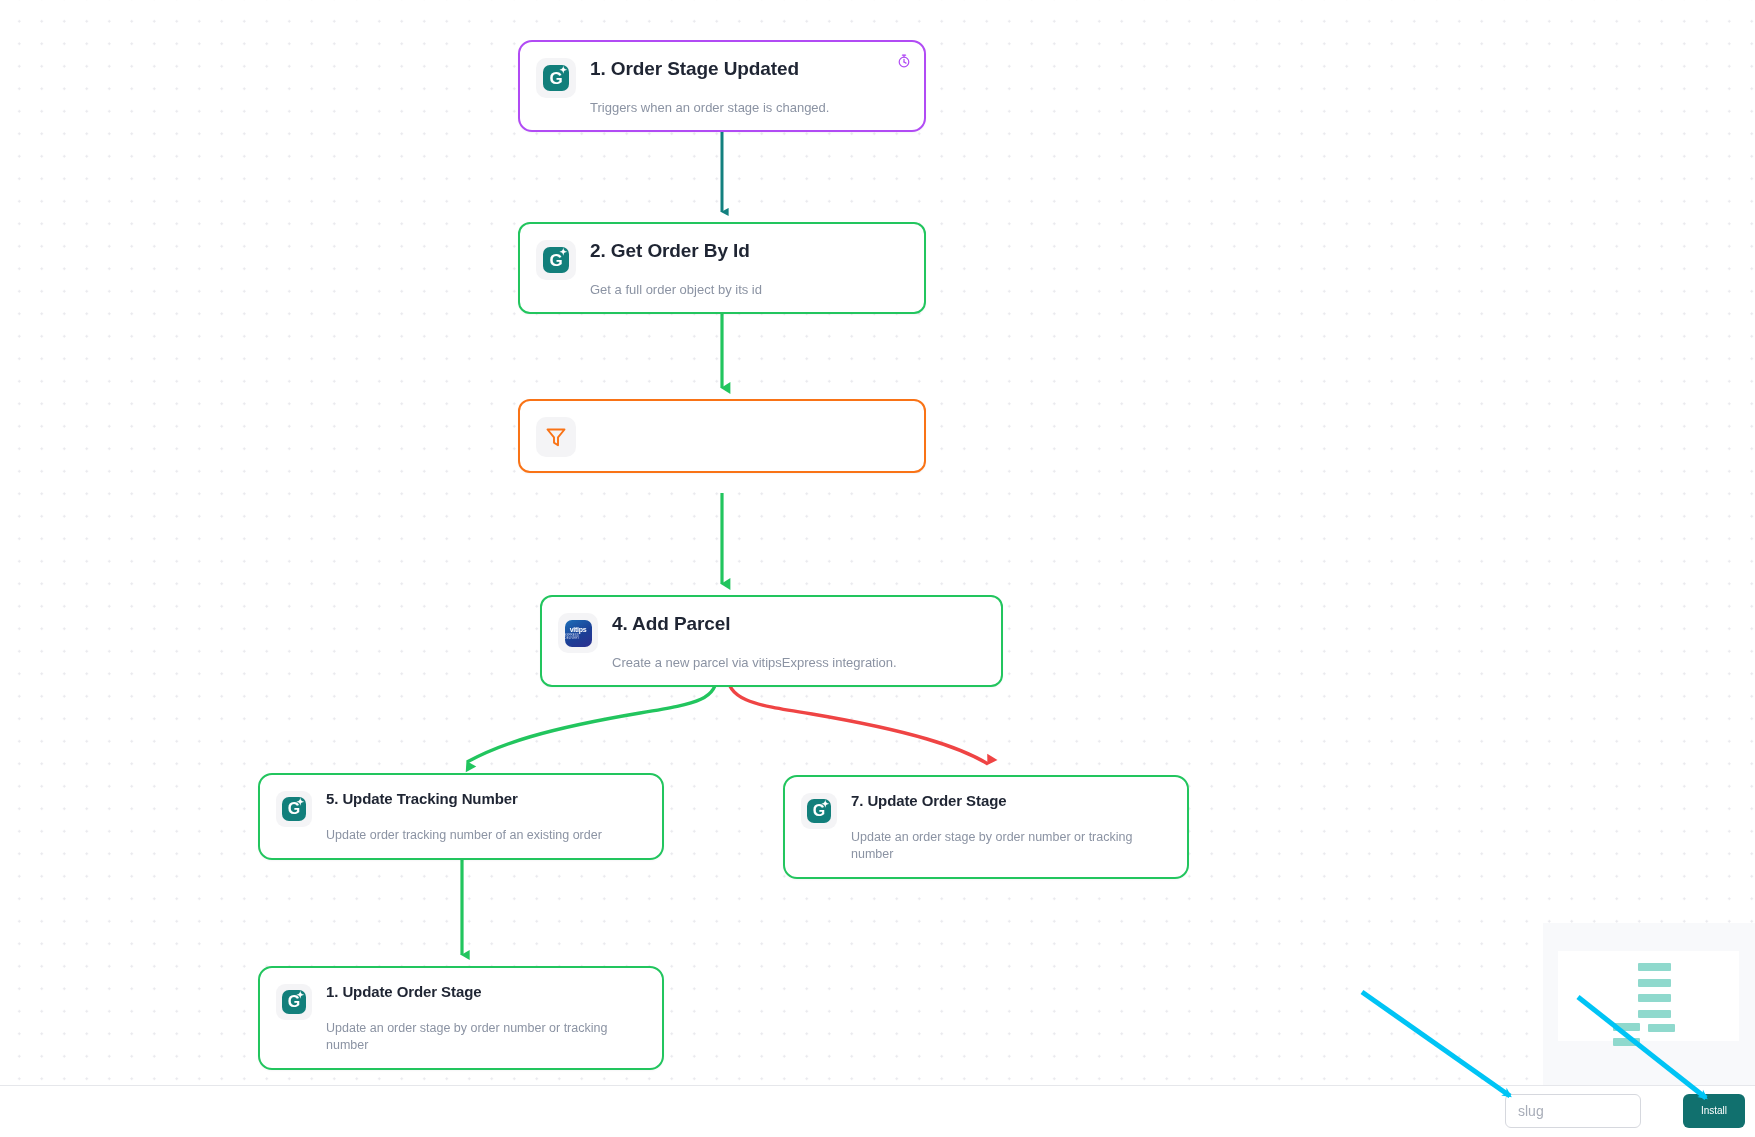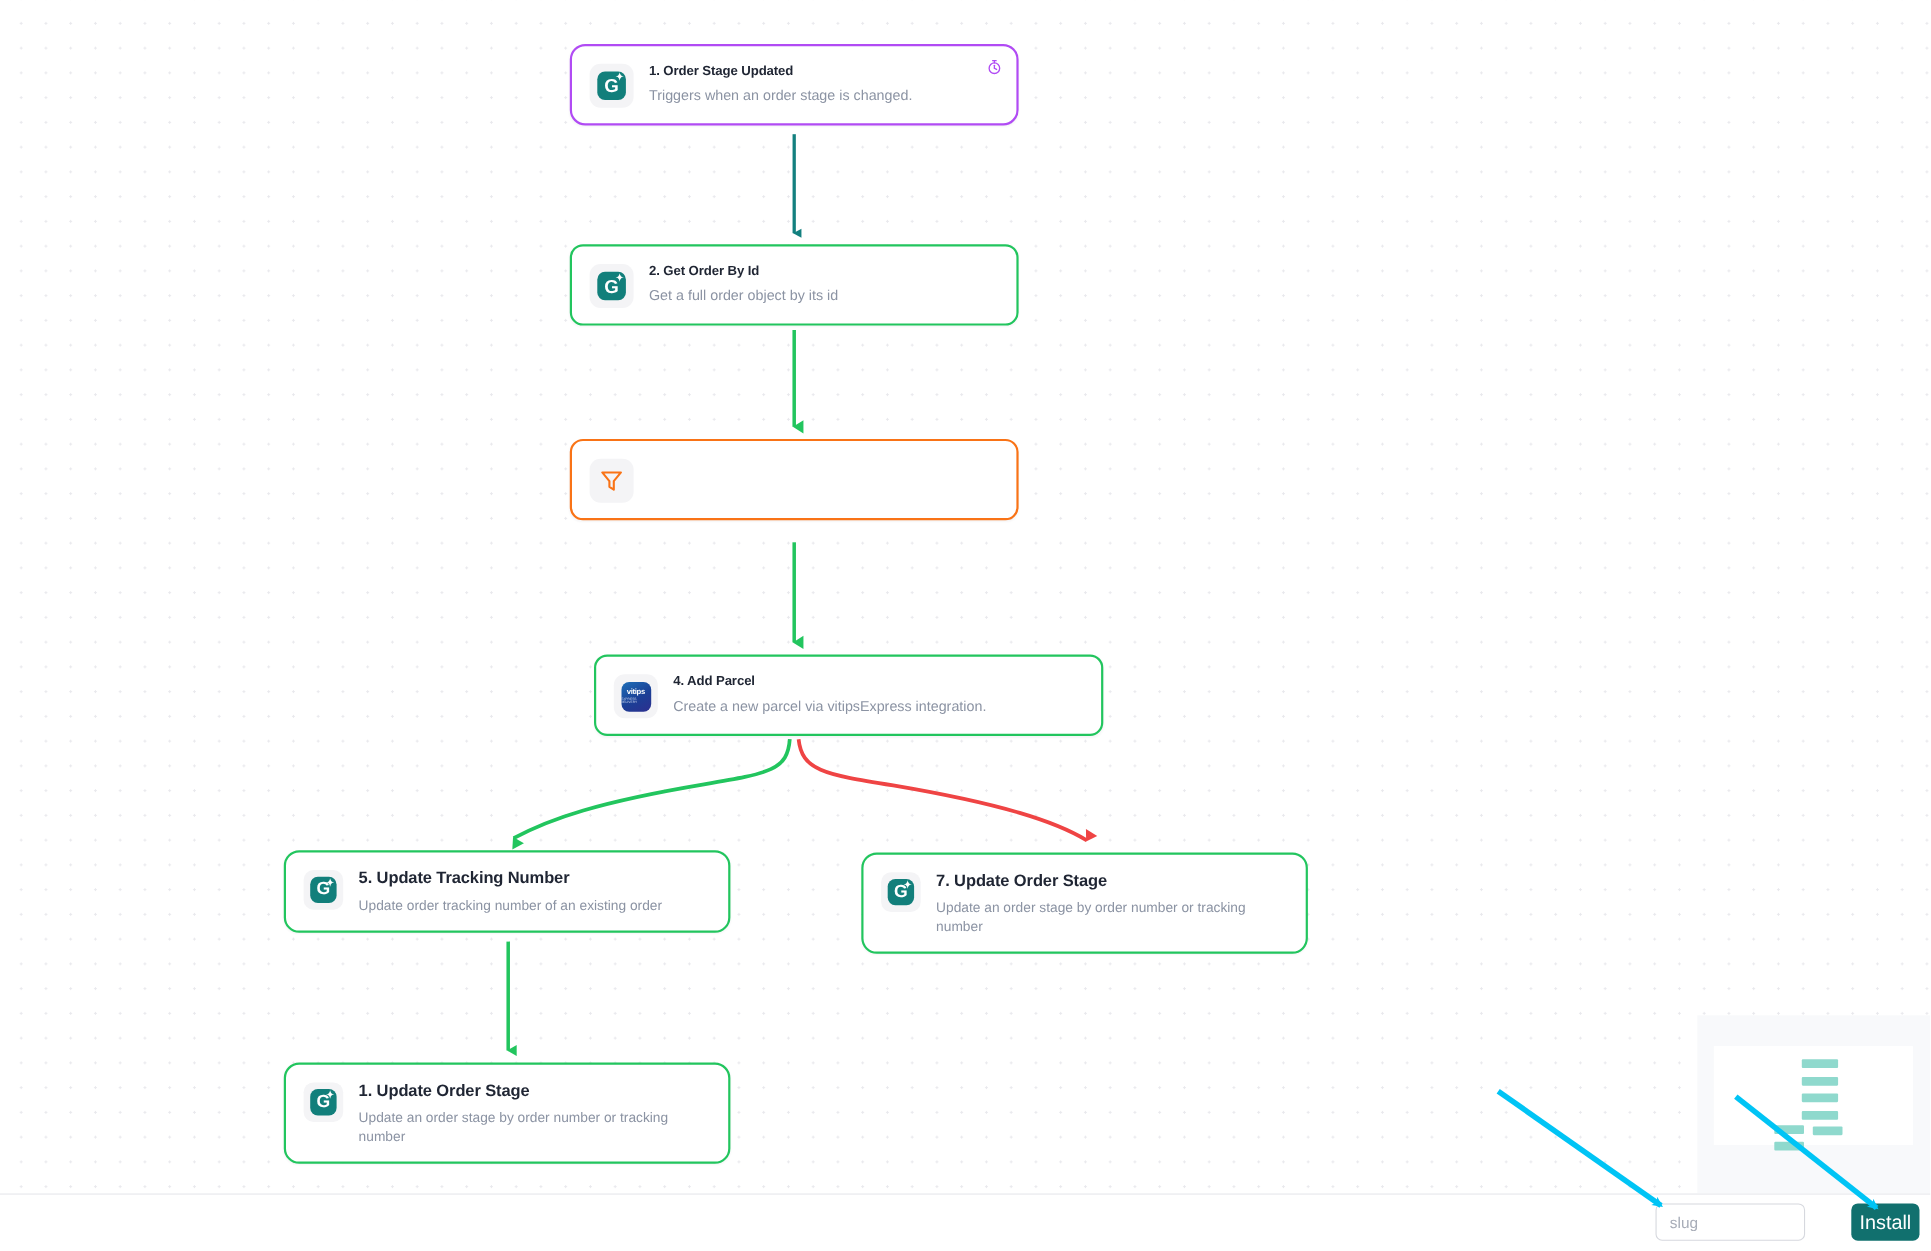--- a/index.html
+++ b/index.html
@@ -113,29 +113,29 @@
     color: #cfd7ef;
     font-size: 3px;
     line-height: 1;
     margin-top: 1.5px;
   }
 
   .funnel-icon { width: 24px; height: 26px; display: block; }
 
   .node-body { min-width: 0; padding-top: 1px; }
   .node-title {
-    font-size: 12px;
+    font-size: 19px;
     font-weight: 700;
     color: #1f2533;
     line-height: 1.25;
     letter-spacing: -0.1px;
   }
   .node.small .node-title { font-size: 15px; }
   .node-desc {
-    margin-top: 6px;
+    margin-top: 18px;
     font-size: 13px;
     color: #8b93a3;
     line-height: 1.35;
   }
   .node.small .node-desc { font-size: 12.5px; }
 
   .timer-icon {
     position: absolute;
     right: 12px;
     top: 11px;
@@ -204,21 +204,21 @@
   .install-btn {
     position: absolute;
     left: 1683px;
     top: 1094px;
     width: 62px;
     height: 34px;
     background: #11706e;
     color: #ffffff;
     border: none;
     border-radius: 6px;
-    font-size: 18px;
+    font-size: 10px;
     font-family: "Liberation Sans", sans-serif;
     cursor: pointer;
     line-height: 1;
   }
 
   
   .annotations {
     position: absolute;
     left: 0; top: 0;
     width: 1755px; height: 1137px;

